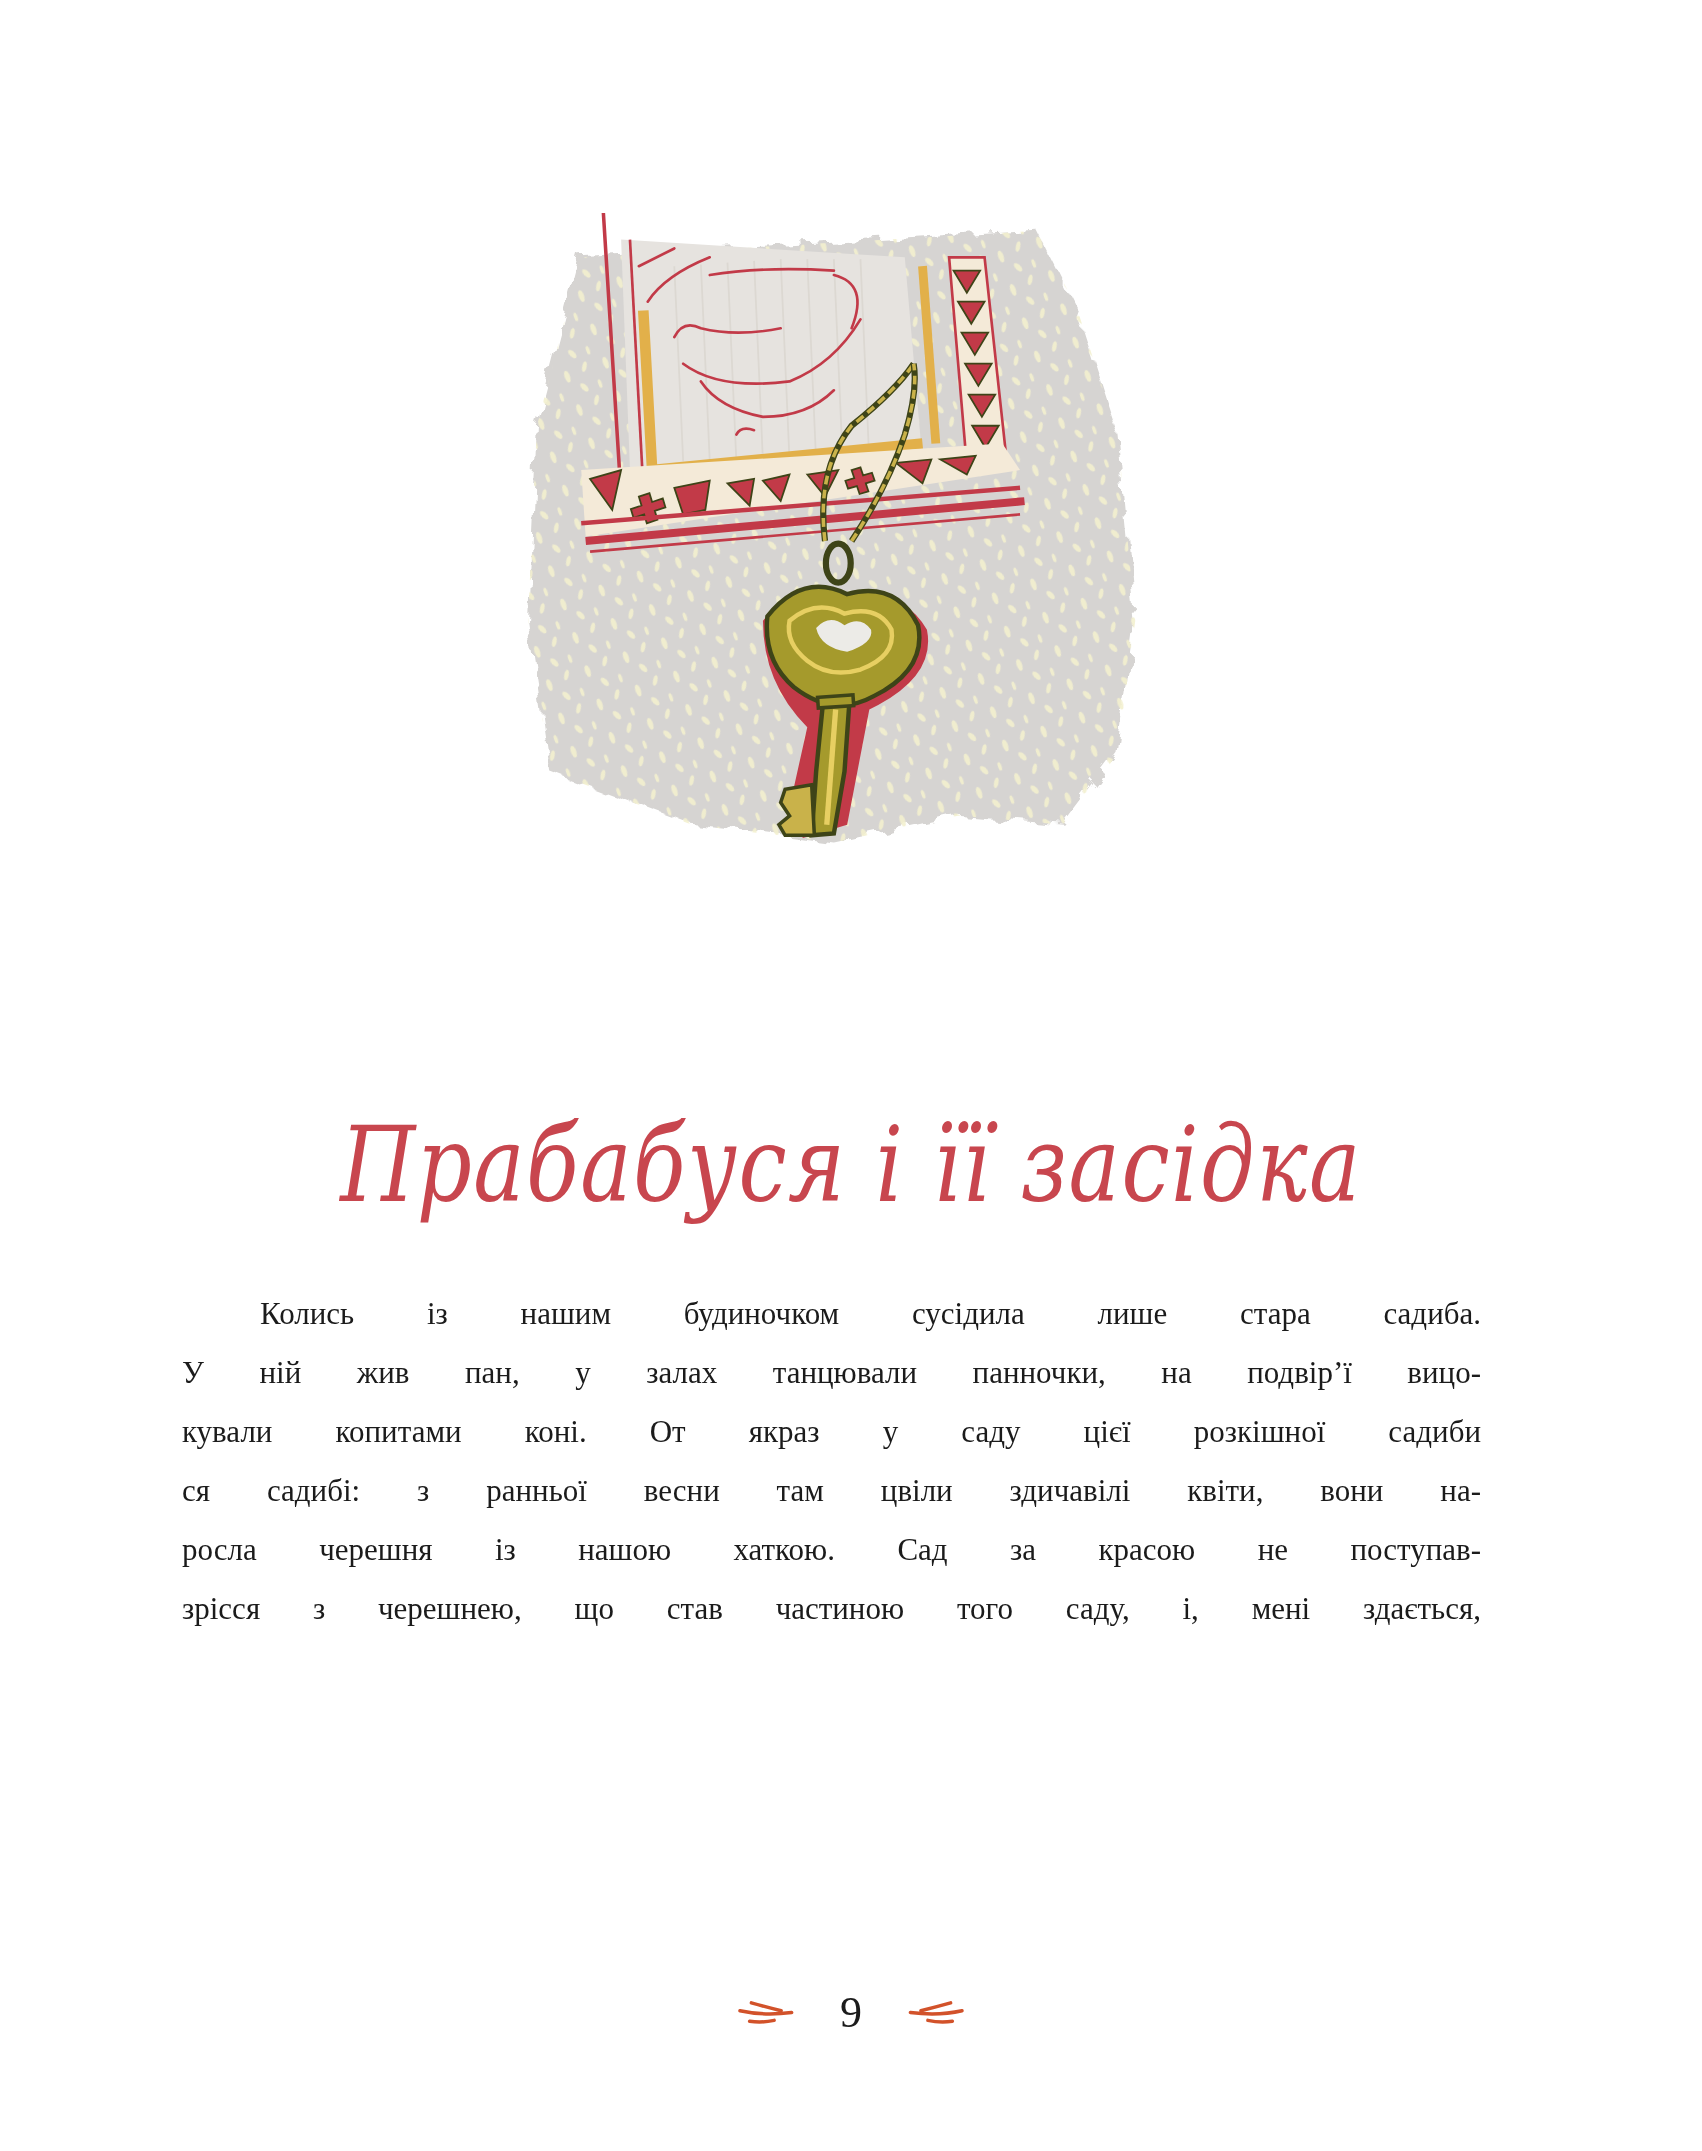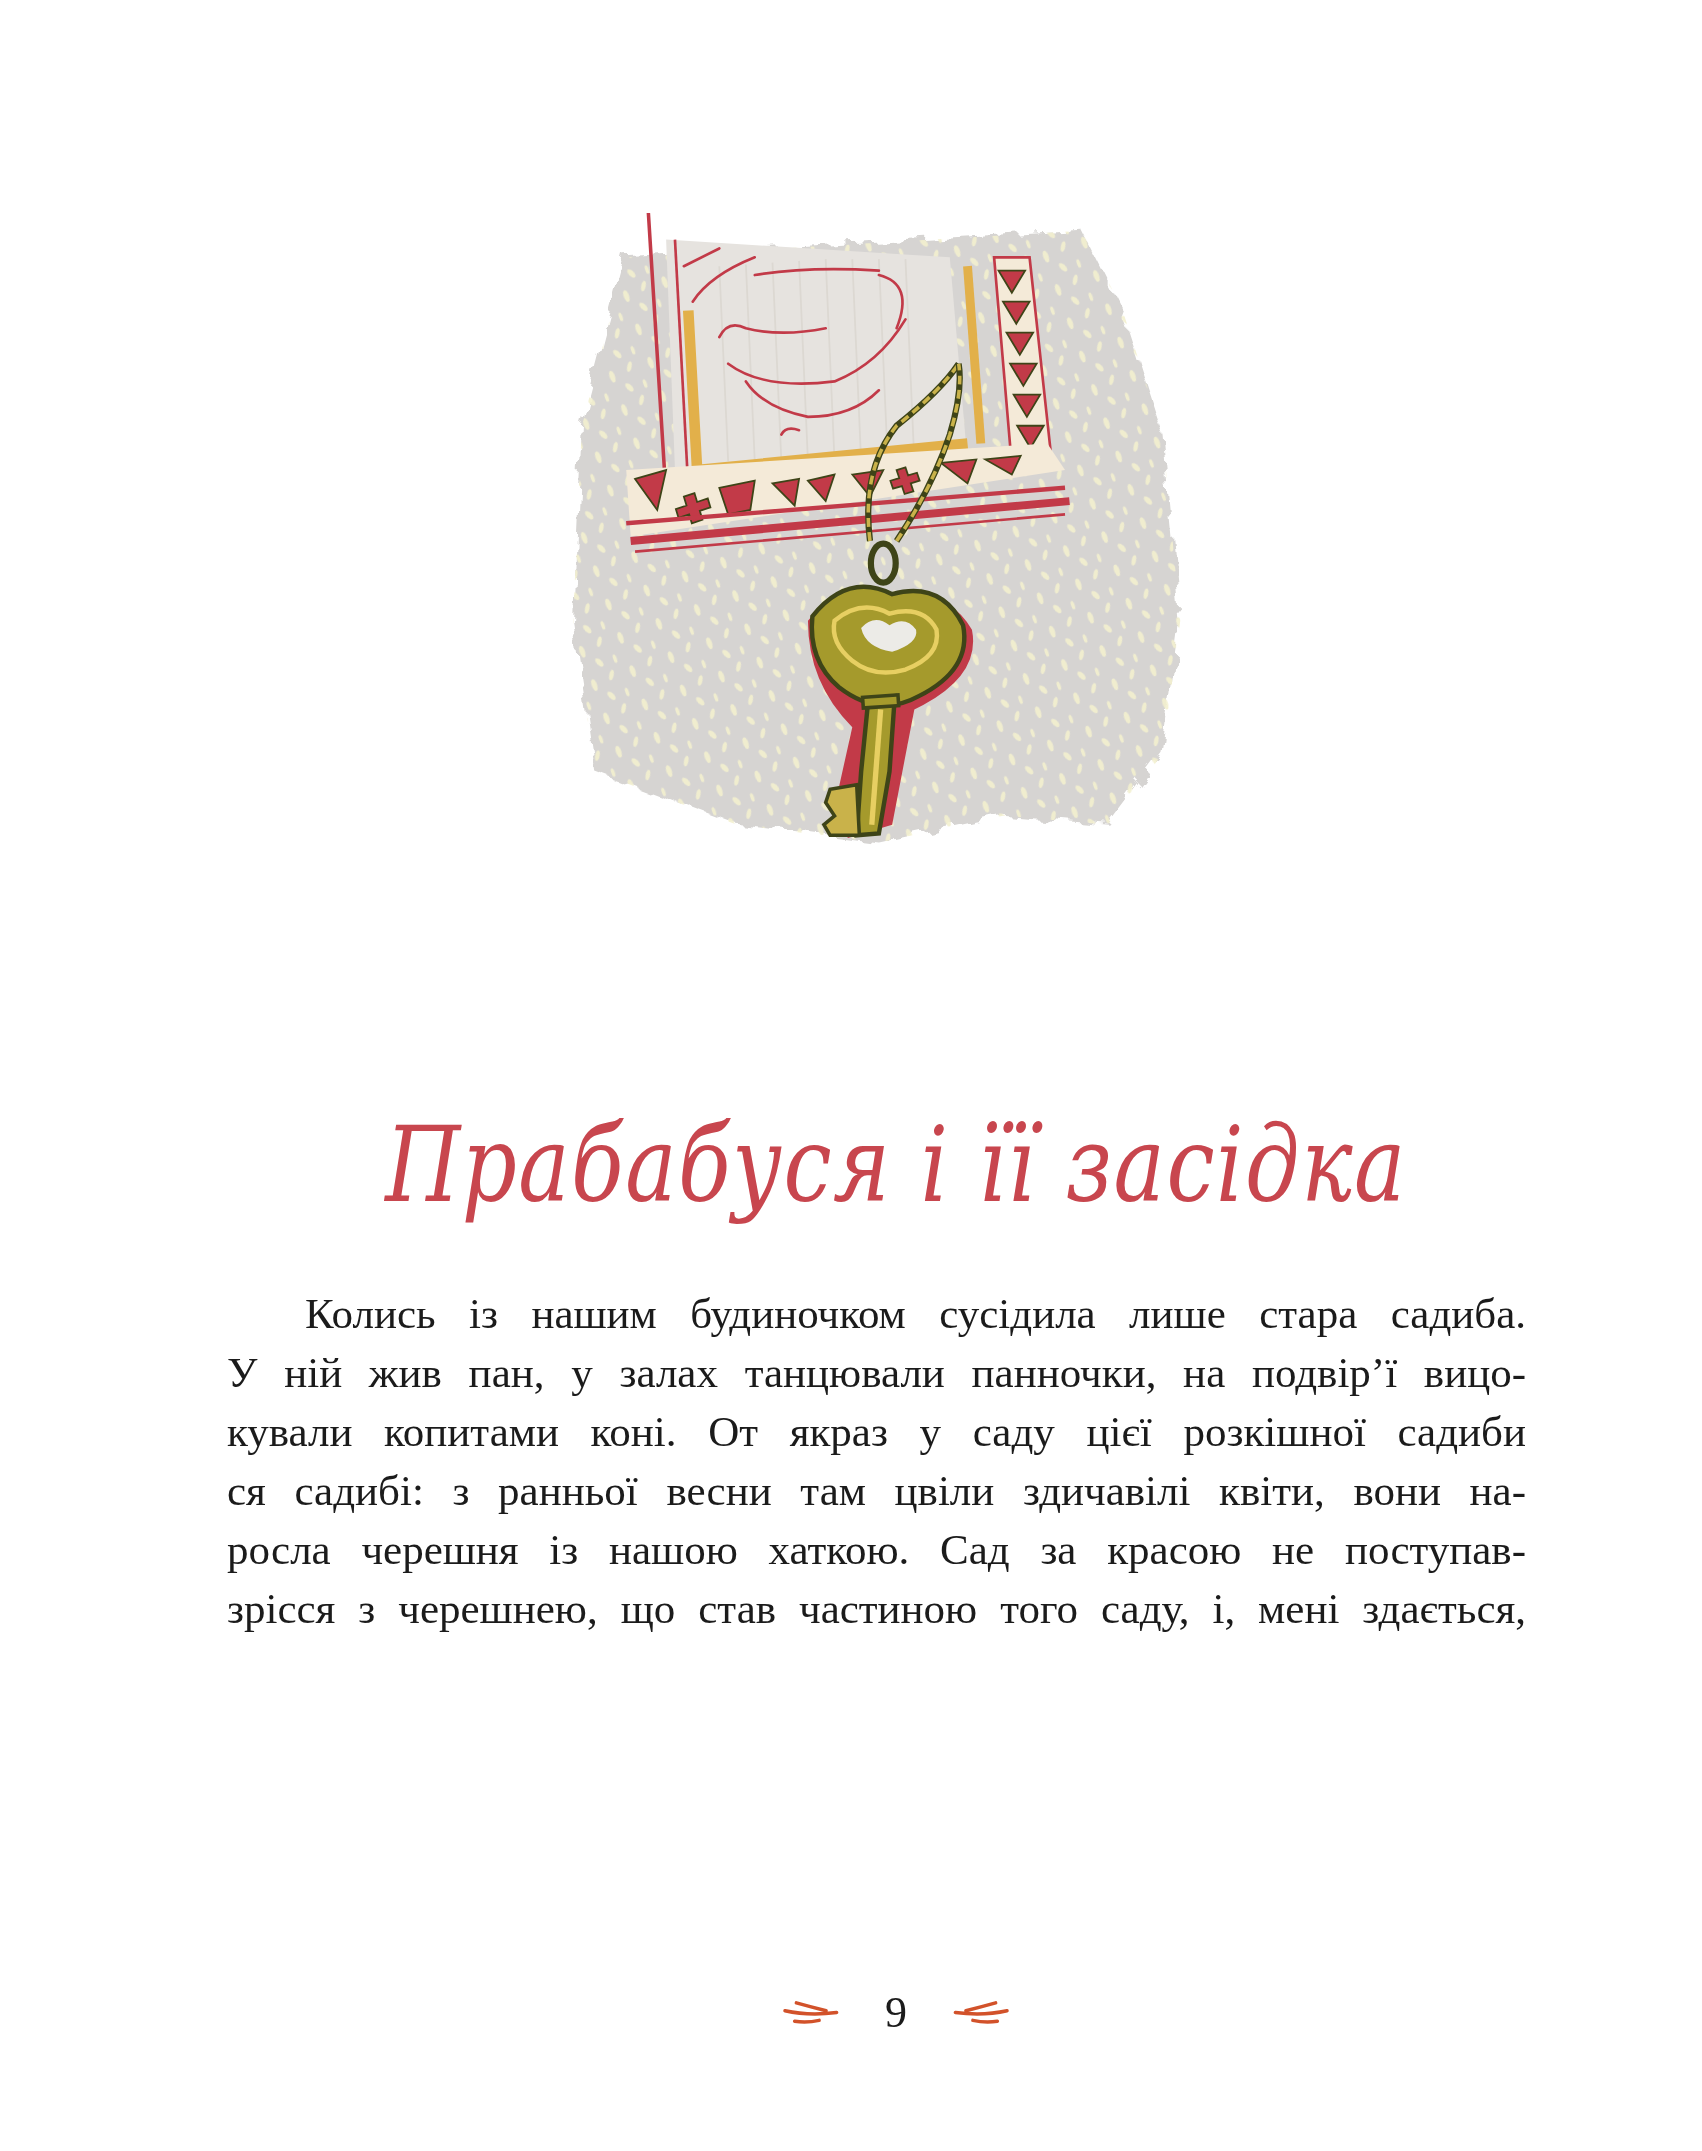--- a/index.html
+++ b/index.html
@@ -1,31 +1,31 @@
 <!DOCTYPE html>
 <html style="font-size:14px"><head>
 <meta charset="utf-8">
 <style>
   html, body { margin:0; padding:0; background:#ffffff; }
   body { width:1702px; height:2152px; position:relative; overflow:hidden; }
-  .page { position:absolute; left:0; top:0; width:1516px; height:2152px; background:#fff;margin-left:45px; }
+  .page { position:absolute; left:0; top:0; width:1516px; height:2152px; background:#fff; }
 
   .illustration { position:absolute; left:497px; top:204px; width:656px; height:674px; }
   .illustration svg { width:100%; height:100%; display:block; }
 
   .chapter-title {
     position:absolute; left:0; top:1020px; width:1702px; text-align:center;
     font-family:"DejaVu Serif", serif; font-style:italic; font-weight:normal;
     font-size:105px; color:#c8464e; letter-spacing:1.8px; line-height:151px;
     transform:scaleX(0.82); transform-origin:center;
   }
 
   .body-text {
     position:absolute; left:182px; top:1284px; width:1299px;
-    font-family:"Liberation Serif", serif; font-size:43px; line-height:59px;
+    font-family:"Liberation Serif", serif; font-size:31px; line-height:59px;
     color:#1b1b1b; margin:0;
   }
   .body-text .line {
     display:block; white-space:nowrap; text-align:justify; text-align-last:justify;
     height:59px;
   }
   .body-text .line.first { padding-left:78px; }
   .body-text .line.last { text-align-last:justify; }
 
   .folio {

